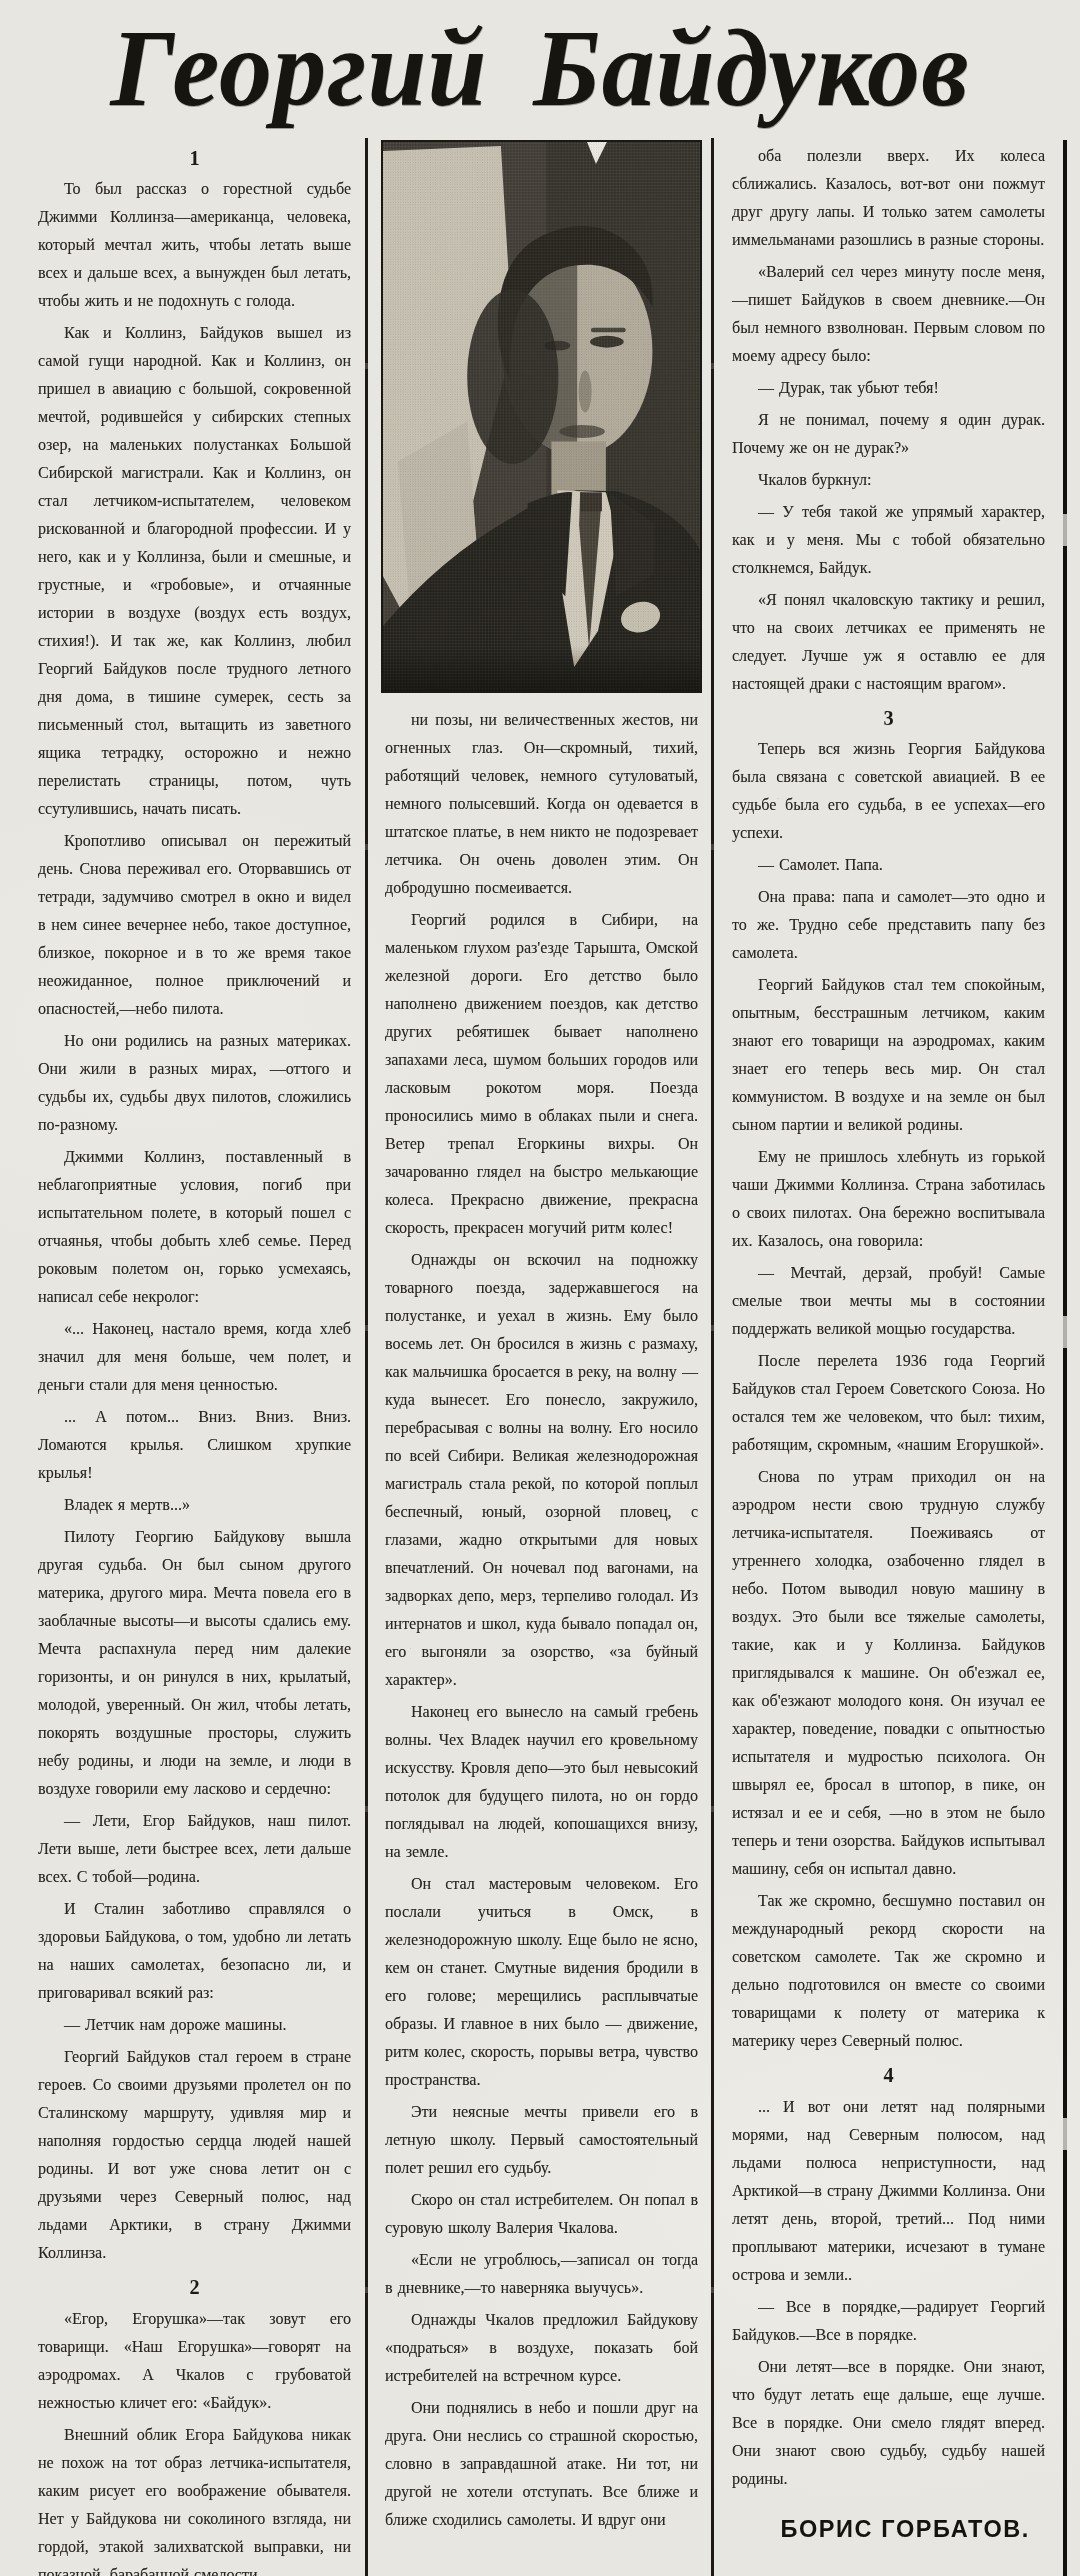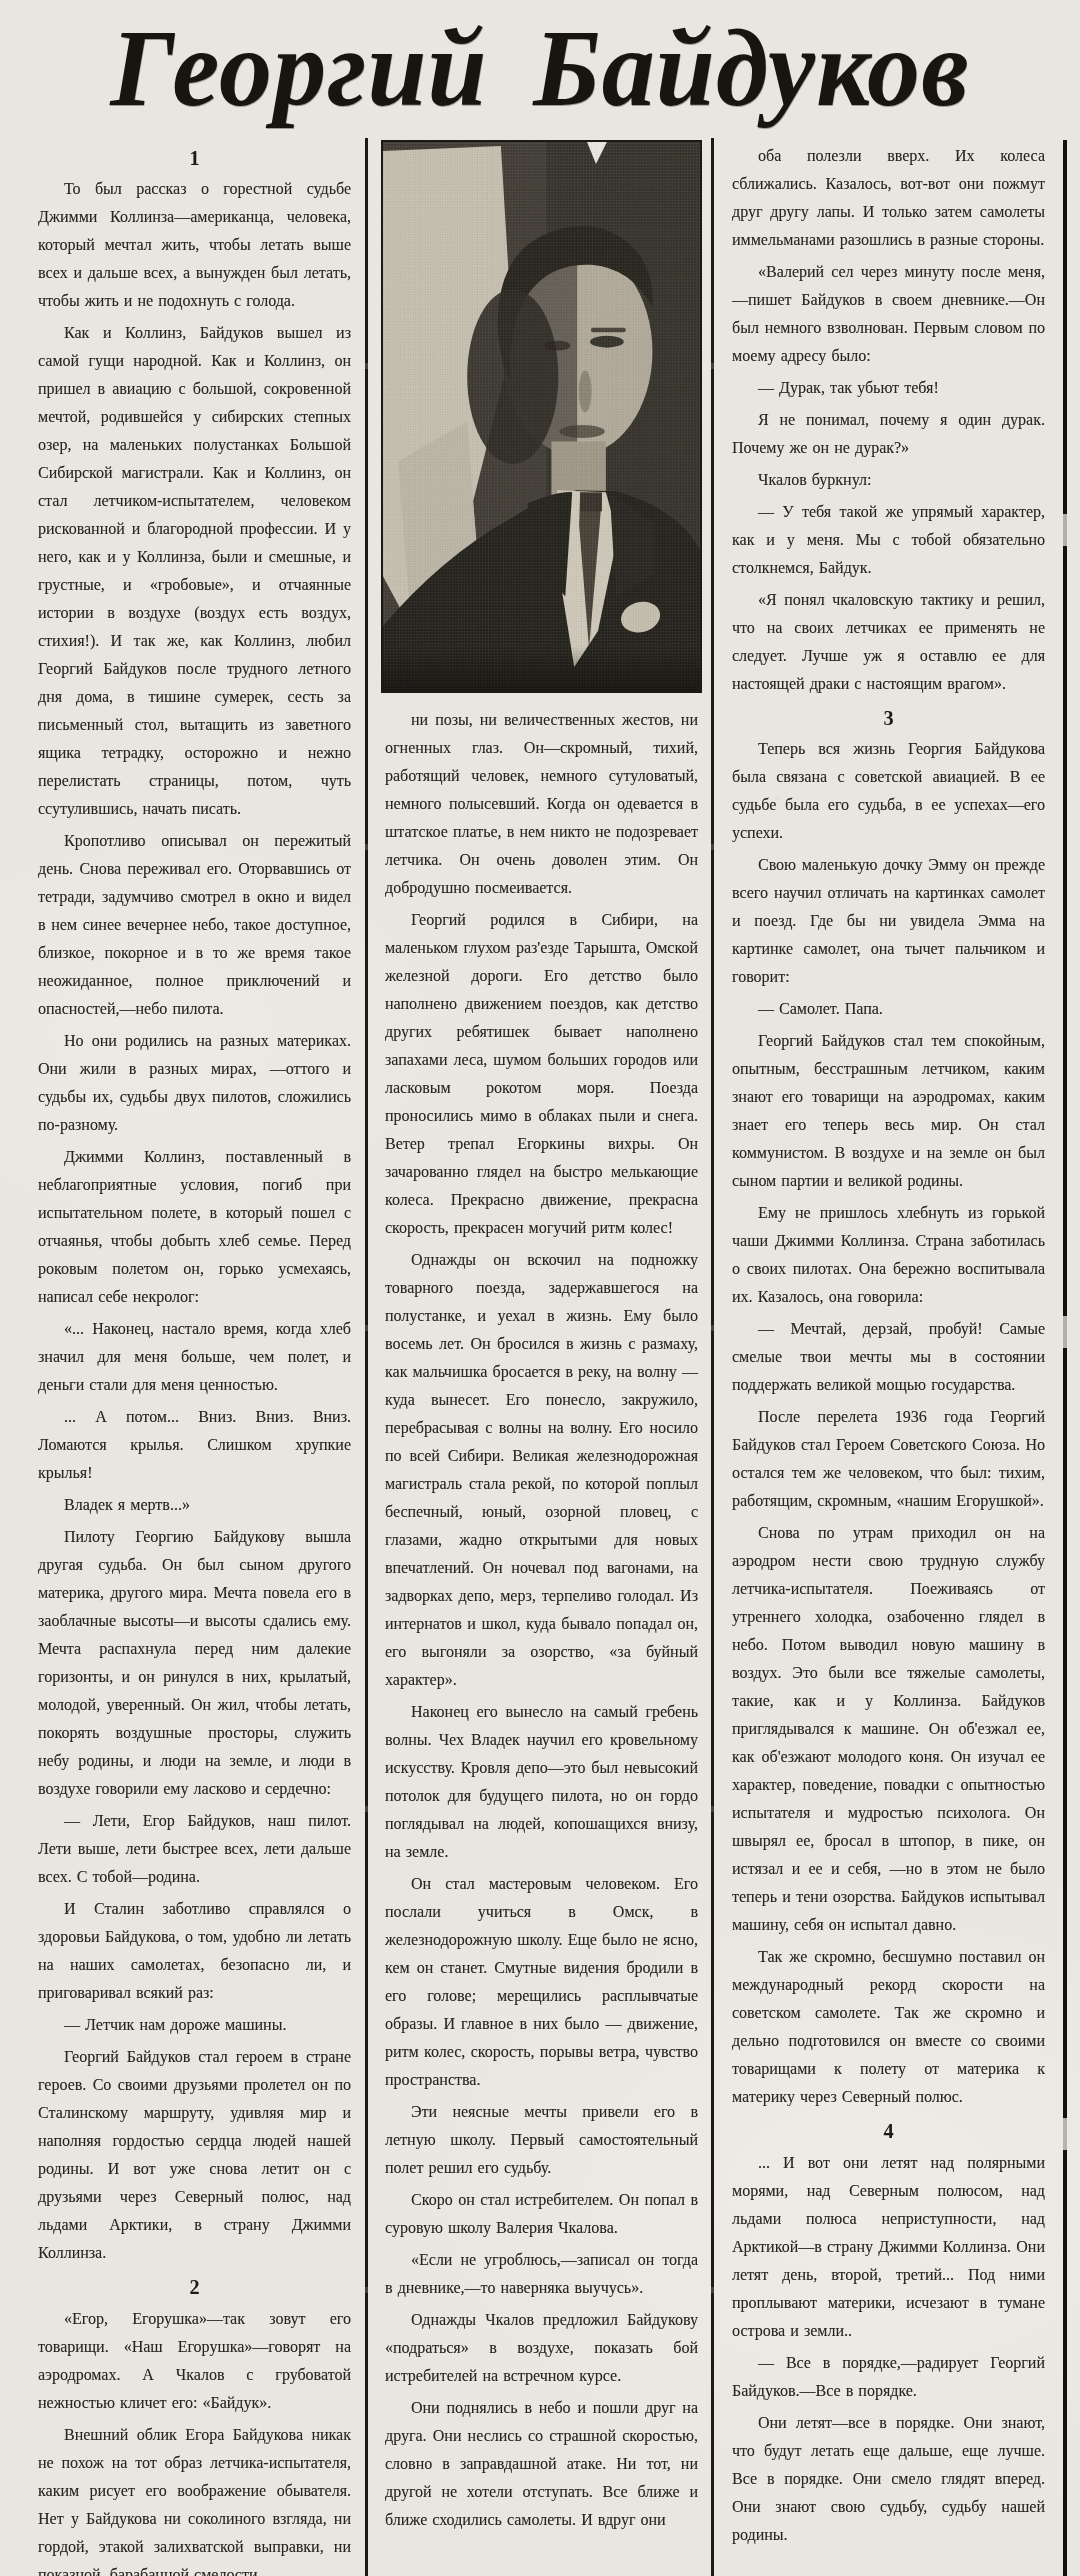--- a/index.html
+++ b/index.html
@@ -218,22 +218,22 @@
     <div class="col">
     <p class="para">оба полезли вверх. Их колеса сближались. Казалось, вот-вот они пожмут друг другу лапы. И только затем самолеты иммельманами разошлись в разные стороны.</p>
         <p class="para">«Валерий сел через минуту после меня,—пишет Байдуков в своем дневнике.—Он был немного взволнован. Первым словом по моему адресу было:</p>
         <p class="para">— Дурак, так убьют тебя!</p>
         <p class="para">Я не понимал, почему я один дурак. Почему же он не дурак?»</p>
         <p class="para">Чкалов буркнул:</p>
         <p class="para">— У тебя такой же упрямый характер, как и у меня. Мы с тобой обязательно столкнемся, Байдук.</p>
         <p class="para">«Я понял чкаловскую тактику и решил, что на своих летчиках ее применять не следует. Лучше уж я оставлю ее для настоящей драки с настоящим врагом».</p>
         <div class="section-number">3</div>
         <p class="para">Теперь вся жизнь Георгия Байдукова была связана с советской авиацией. В ее судьбе была его судьба, в ее успехах—его успехи.</p>
-        <p class="para">Свою маленькую дочку Эмму он прежде всего научил отличать на картинках самолет и поезд. Где бы ни увидела Эмма на картинке самолет, она тычет пальчиком и говорит:</p>
         <p class="para">— Самолет. Папа.</p>
+        <p class="para">Она права: папа и самолет—это одно и то же. Трудно себе представить папу без самолета.</p>
         <p class="para">Георгий Байдуков стал тем спокойным, опытным, бесстрашным летчиком, каким знают его товарищи на аэродромах, каким знает его теперь весь мир. Он стал коммунистом. В воздухе и на земле он был сыном партии и великой родины.</p>
         <p class="para">Ему не пришлось хлебнуть из горькой чаши Джимми Коллинза. Страна заботилась о своих пилотах. Она бережно воспитывала их. Казалось, она говорила:</p>
         <p class="para">— Мечтай, дерзай, пробуй! Самые смелые твои мечты мы в состоянии поддержать великой мощью государства.</p>
         <p class="para">После перелета 1936 года Георгий Байдуков стал Героем Советского Союза. Но остался тем же человеком, что был: тихим, работящим, скромным, «нашим Егорушкой».</p>
         <p class="para">Снова по утрам приходил он на аэродром нести свою трудную службу летчика-испытателя. Поеживаясь от утреннего холодка, озабоченно глядел в небо. Потом выводил новую машину в воздух. Это были все тяжелые самолеты, такие, как и у Коллинза. Байдуков приглядывался к машине. Он об'езжал ее, как об'езжают молодого коня. Он изучал ее характер, поведение, повадки с опытностью испытателя и мудростью психолога. Он швырял ее, бросал в штопор, в пике, он истязал и ее и себя, —но в этом не было теперь и тени озорства. Байдуков испытывал машину, себя он испытал давно.</p>
         <p class="para">Так же скромно, бесшумно поставил он международный рекорд скорости на советском самолете. Так же скромно и дельно подготовился он вместе со своими товарищами к полету от материка к материку через Северный полюс.</p>
         <div class="section-number">4</div>
         <p class="para">... И вот они летят над полярными морями, над Северным полюсом, над льдами полюса неприступности, над Арктикой—в страну Джимми Коллинза. Они летят день, второй, третий... Под ними проплывают материки, исчезают в тумане острова и земли..</p>
         <p class="para">— Все в порядке,—радирует Георгий Байдуков.—Все в порядке.</p>
         <p class="para">Они летят—все в порядке. Они знают, что будут летать еще дальше, еще лучше. Все в порядке. Они смело глядят вперед. Они знают свою судьбу, судьбу нашей родины.</p>

